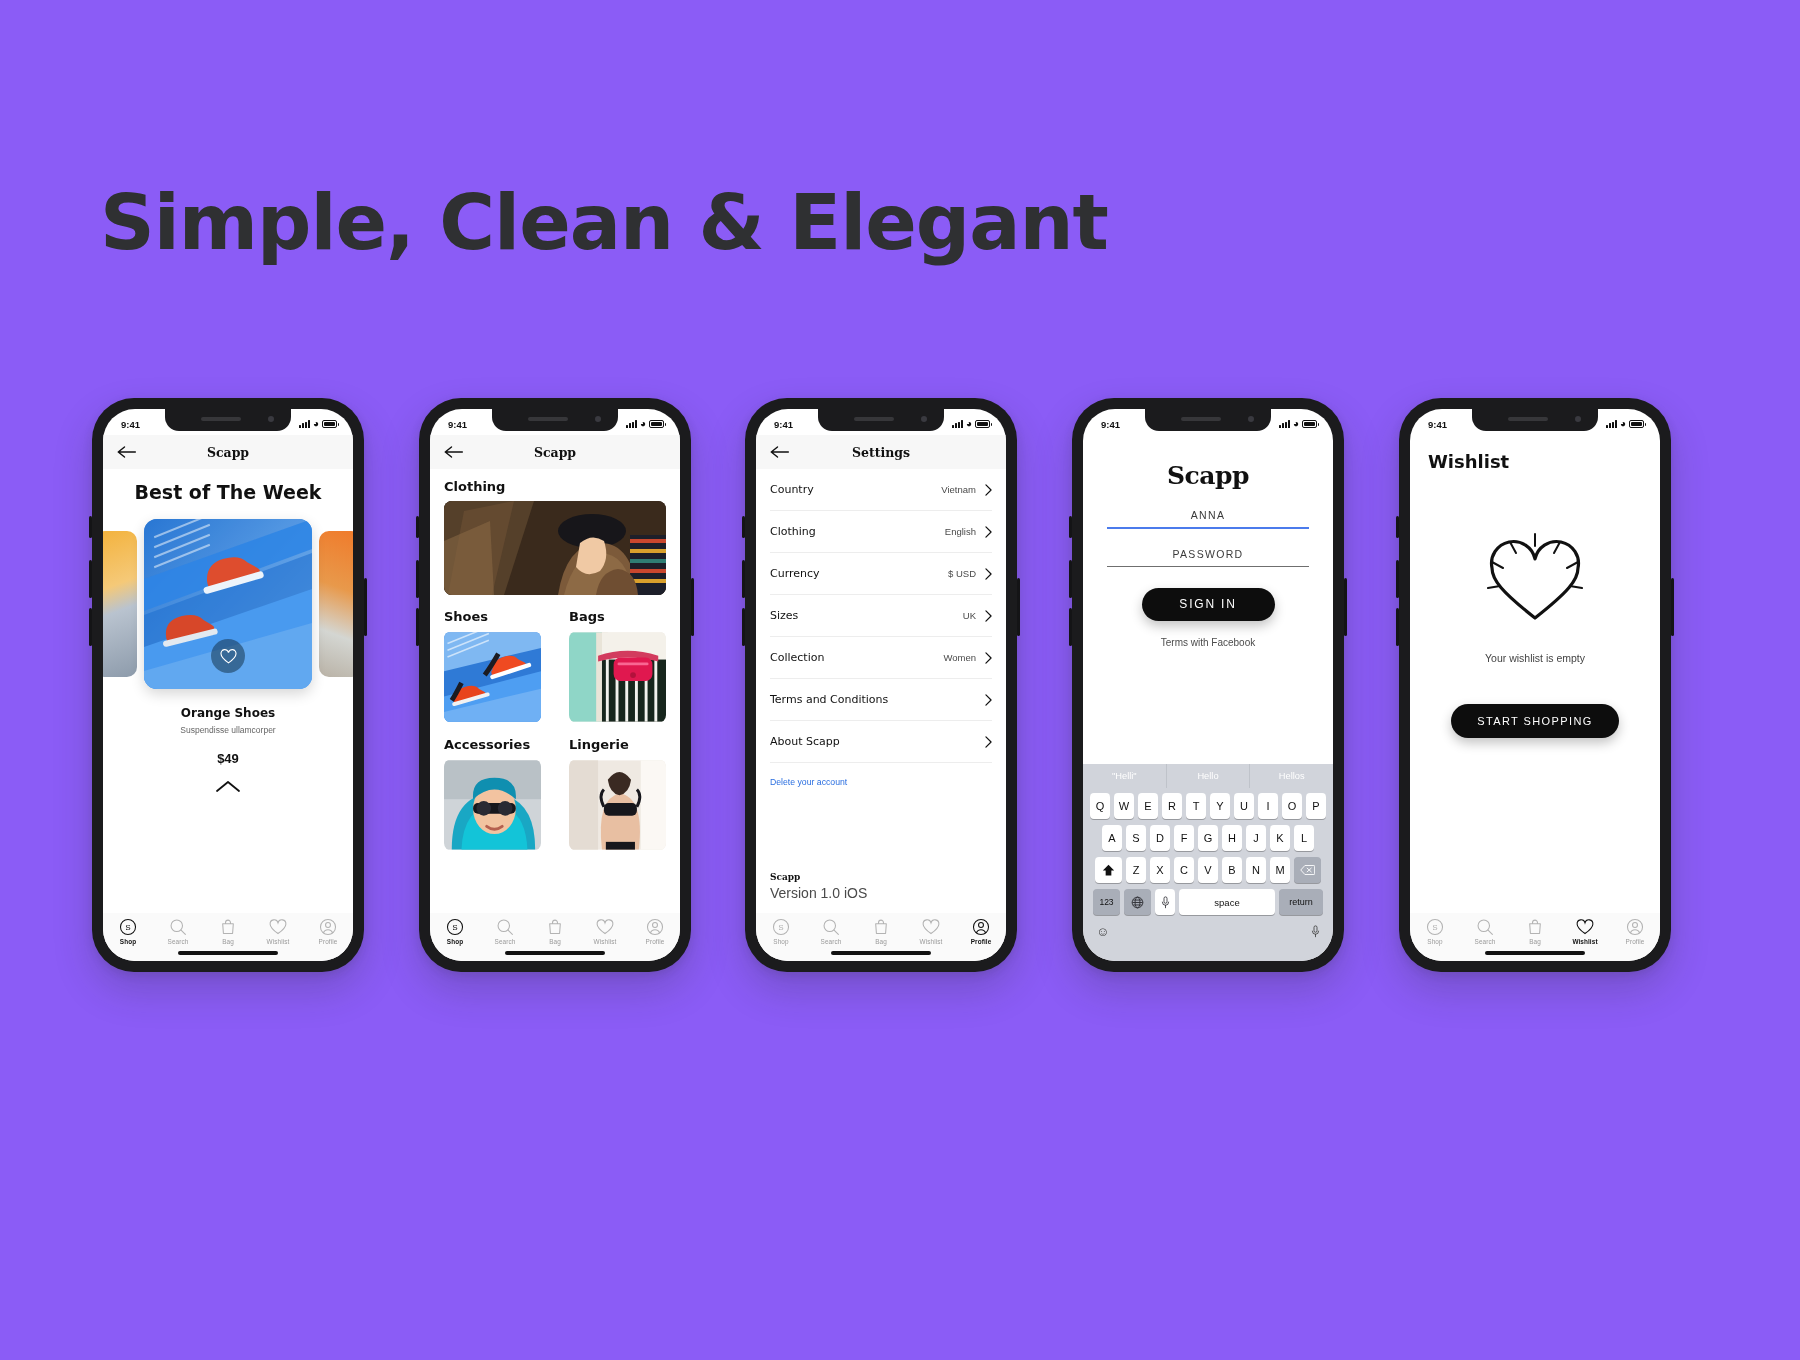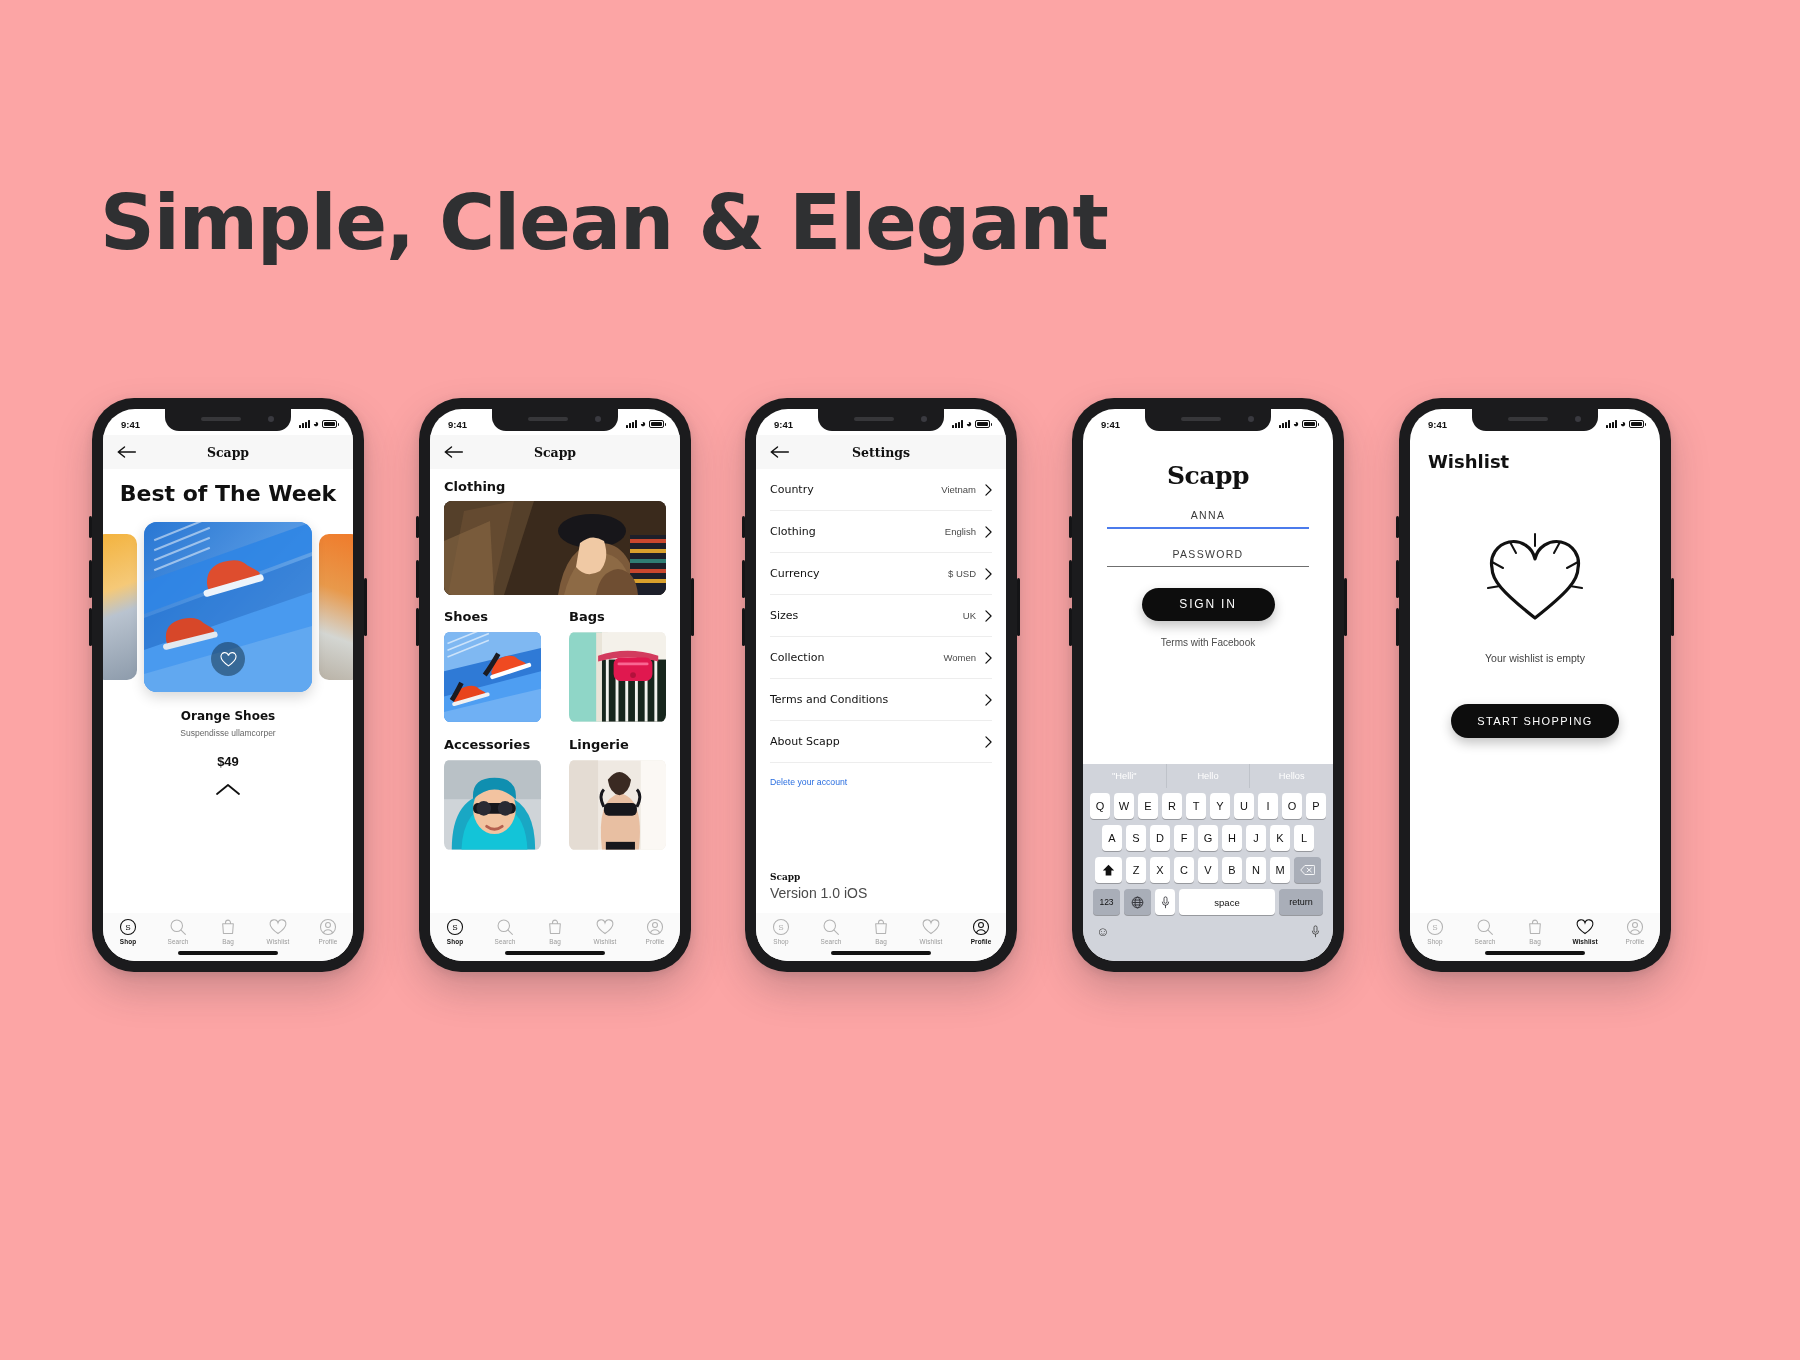--- a/index.html
+++ b/index.html
@@ -2,21 +2,21 @@
 <html><head>
 <meta charset="utf-8">
 <style>
   * { box-sizing: border-box; margin: 0; padding: 0; }
   html, body {
     width: 1800px; height: 1360px;
     background: #ffffff;
     font-family: "Liberation Sans", sans-serif;
     overflow: hidden;
   }
-  #stage { position: relative; width: 1800px; height: 1360px; background: #fca5a5; }
+  #stage { position: relative; width: 1800px; height: 1360px; background: #8b5cf6; }
 
   
   .headline {
     position: absolute;
     left: 100px; top: 178px;
     font-family: "DejaVu Sans", sans-serif;
     font-size: 76px;
     font-weight: 700;
     letter-spacing: -1px;
     color: #2f3032;
@@ -106,21 +106,21 @@
   .tabitem .ti { width: 18px; height: 18px; display: block; }
   .tabitem .tl { font-size: 6.4px; color: #9a9a9a; letter-spacing: .1px; }
   .tabitem.active .tl { color: #111; font-weight: 700; }
   .homebar {
     position: absolute; bottom: 6px; left: 50%; transform: translateX(-50%);
     width: 100px; height: 4px; background: #111; border-radius: 3px; z-index: 19;
   }
 
   
   .p1-title {
-    text-align: center; font-size: 22px; font-weight: 700; color: #111;
+    text-align: center; font-size: 19px; font-weight: 700; color: #111;
     margin-top: 12px; font-family: "DejaVu Sans", sans-serif;
   }
   .carousel { position: relative; margin-top: 16px; height: 170px; }
   .card-side {
     position: absolute; top: 12px; width: 42px; height: 146px; border-radius: 10px;
   }
   .card-side.left  { left: -8px; }
   .card-side.right { right: -8px; }
   .card-main {
     position: absolute; left: 50%; transform: translateX(-50%);

